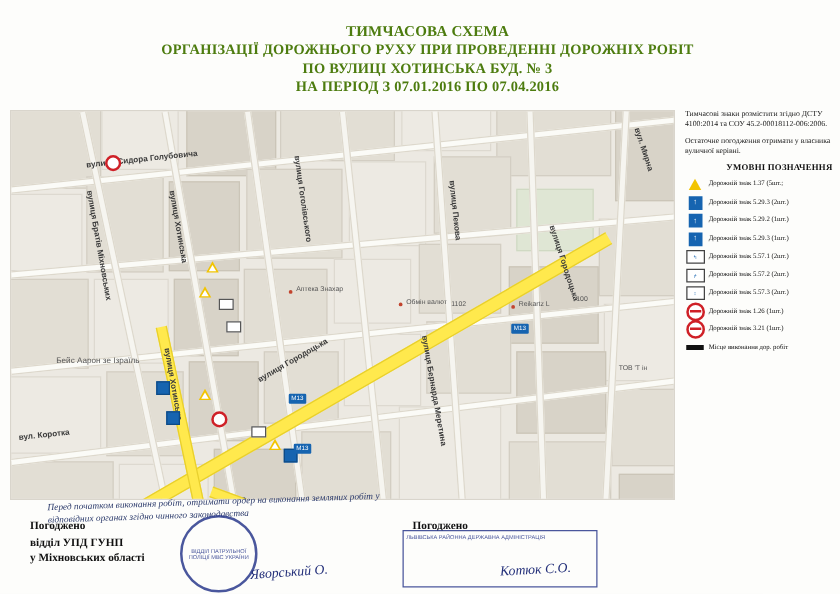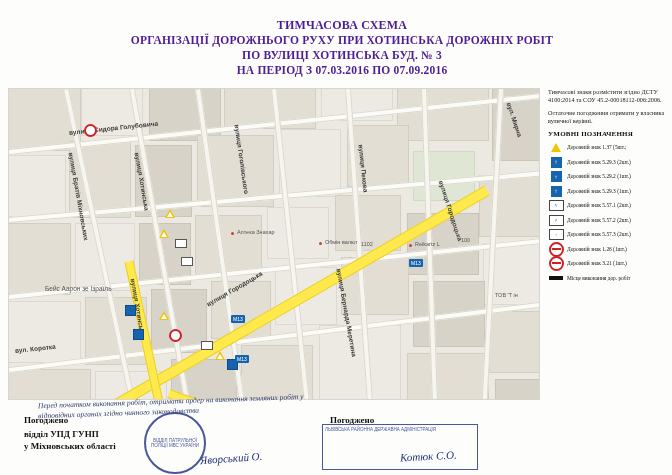--- a/index.html
+++ b/index.html
@@ -18,21 +18,21 @@
   
   .title-block{
     position:absolute;top:18px;left:0;width:672px;
     text-align:center;
   }
   .title-block div{
     font-weight:bold;
     font-size:11.5px;
     letter-spacing:.2px;
     line-height:15px;
-    color:#4c1d95;
+    color:#4d7c0f;
     padding-left:12px;
   }
   .title-block .t1{font-size:12px;}
   
   .map{
     position:absolute;
     left:8px;top:88px;
     width:530px;height:310px;
     background:#ece9e2;
     overflow:hidden;
@@ -118,21 +118,21 @@
   .legend .note{
     font-size:6.2px;line-height:8px;color:#1a1a1a;
     font-family:"Liberation Serif", serif;
     margin-bottom:5px;
   }
   .legend .note2{
     font-size:6.2px;line-height:8px;color:#1a1a1a;margin-bottom:5px;
   }
   .legend h4{
     margin:2px 0 4px 0;font-size:7px;letter-spacing:.2px;
-    font-weight:bold;text-align:left;
+    font-weight:bold;text-align:right;
   }
   .legend-row{
     display:flex;align-items:center;gap:3px;margin-bottom:3.5px;
   }
   .legend-row .swatch{
     width:16px;height:11px;flex:0 0 16px;display:flex;align-items:center;justify-content:center;
   }
   .legend-row .txt{
     font-size:5.4px;line-height:6.5px;color:#111;
     font-family:"Liberation Serif", serif;
@@ -196,23 +196,23 @@
     font-style:italic;font-size:11px;white-space:nowrap;
   }
 </style>
 </head>
 <body>
 
 <div id="page">
 
   <div class="title-block">
     <div class="t1">ТИМЧАСОВА СХЕМА</div>
-    <div>ОРГАНІЗАЦІЇ ДОРОЖНЬОГО РУХУ ПРИ ХОТИНСЬКА ДОРОЖНІХ РОБІТ</div>
+    <div>ОРГАНІЗАЦІЇ ДОРОЖНЬОГО РУХУ ПРИ ПРОВЕДЕННІ ДОРОЖНІХ РОБІТ</div>
     <div>ПО ВУЛИЦІ ХОТИНСЬКА БУД. № 3</div>
-    <div>НА ПЕРІОД З 07.03.2016 ПО 07.09.2016</div>
+    <div>НА ПЕРІОД З 07.01.2016 ПО 07.04.2016</div>
   </div>
 
   <div class="map">
 
     <div class="blockfill" style="left:-10px;top:-10px;width:80px;height:70px;"></div>
     <div class="blockfill light" style="left:72px;top:-10px;width:60px;height:55px;"></div>
     <div class="blockfill dark" style="left:140px;top:-10px;width:70px;height:60px;"></div>
     <div class="blockfill" style="left:215px;top:-10px;width:90px;height:48px;"></div>
     <div class="blockfill light" style="left:312px;top:-10px;width:70px;height:40px;"></div>
     <div class="blockfill" style="left:388px;top:-10px;width:90px;height:60px;"></div>

